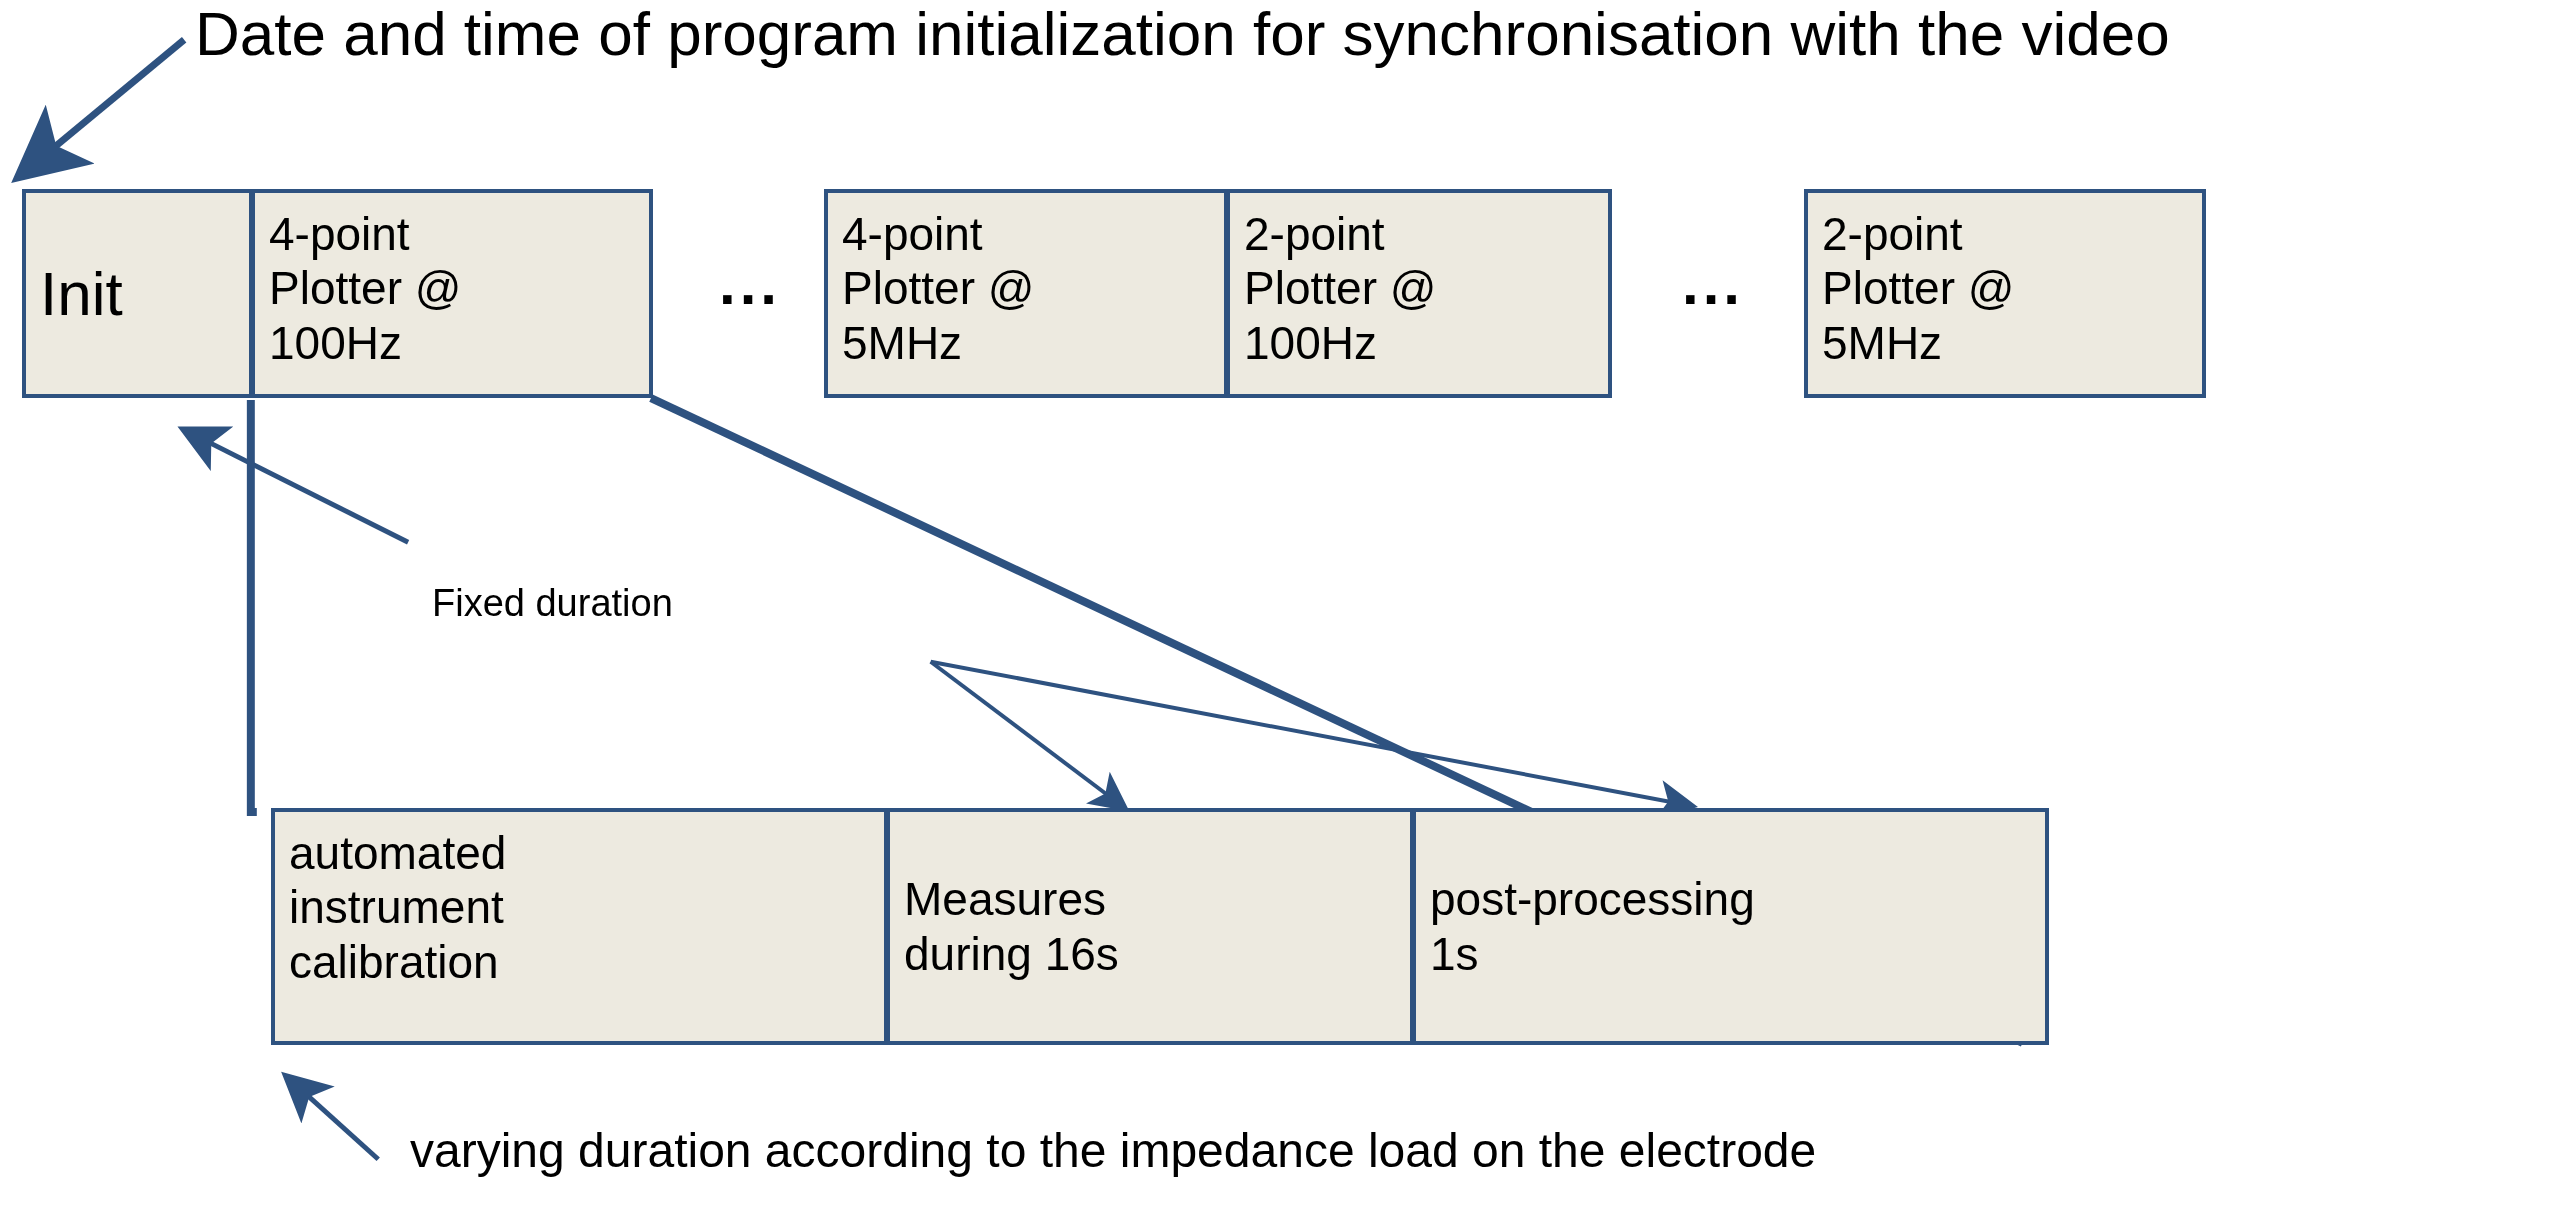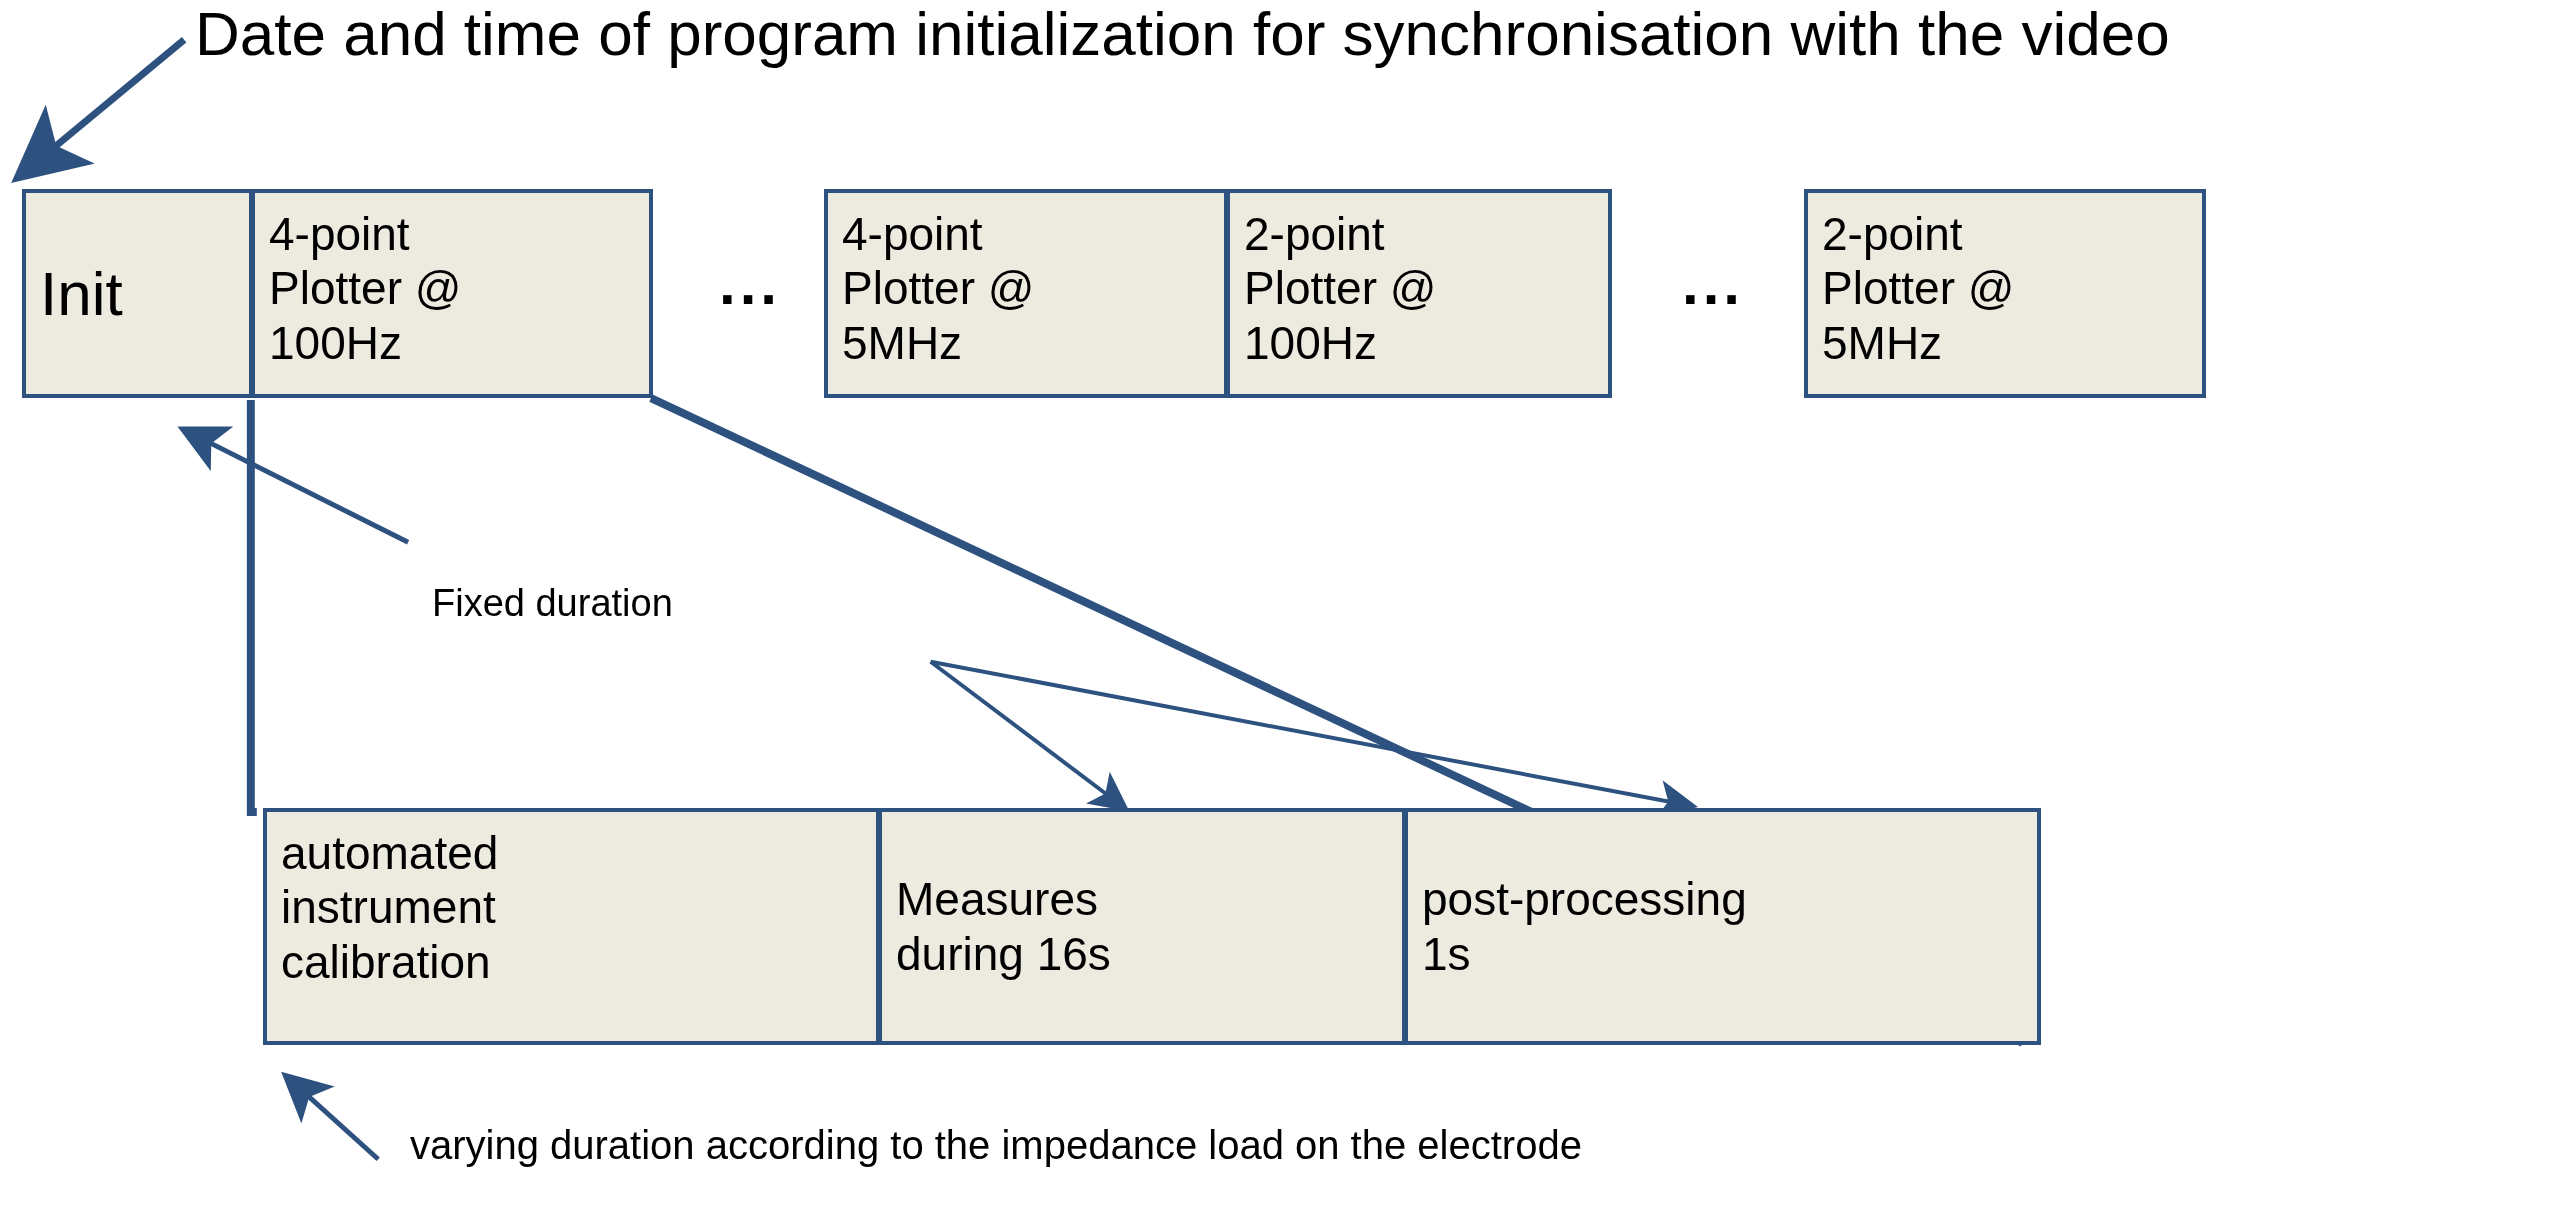--- a/index.html
+++ b/index.html
@@ -62,21 +62,21 @@
   .ellipsis {
     position: absolute;
     font-size: 60px;
     color: #000000;
     letter-spacing: 4px;
     font-weight: 600;
   }
   .caption {
     position: absolute;
     color: #000000;
-    font-size: 40px;
+    font-size: 48px;
     white-space: nowrap;
   }
   .label-fixed {
     position: absolute;
     color: #000000;
     font-size: 38px;
     white-space: nowrap;
   }
 </style>
 </head>
@@ -132,21 +132,21 @@
   <div class="ellipsis" style="left:1682px; top:249px;">...</div>
 
   <div class="group" style="left:1804px; top:189px;">
     <div class="box top-v" style="width:402px; height:209px;">2-point
 Plotter  @
 5MHz</div>
   </div>
 
   <div class="label-fixed" style="left:432px; top:582px;">Fixed duration</div>
 
-  <div class="group" style="left:231px; top:808px;padding-left:32px;">
+  <div class="group" style="left:239px; top:808px;padding-left:32px;">
     <div class="box top-v" style="width:615px; height:237px;">automated
 instrument
 calibration</div>
     <div class="box center-v" style="width:526px; height:237px;">Measures
 during 16s</div>
     <div class="box center-v" style="width:637px; height:237px;">post-processing
 1s</div>
   </div>
 
   <div class="caption" style="left:410px; top:1123px;">varying duration according to the impedance load on the electrode</div>

